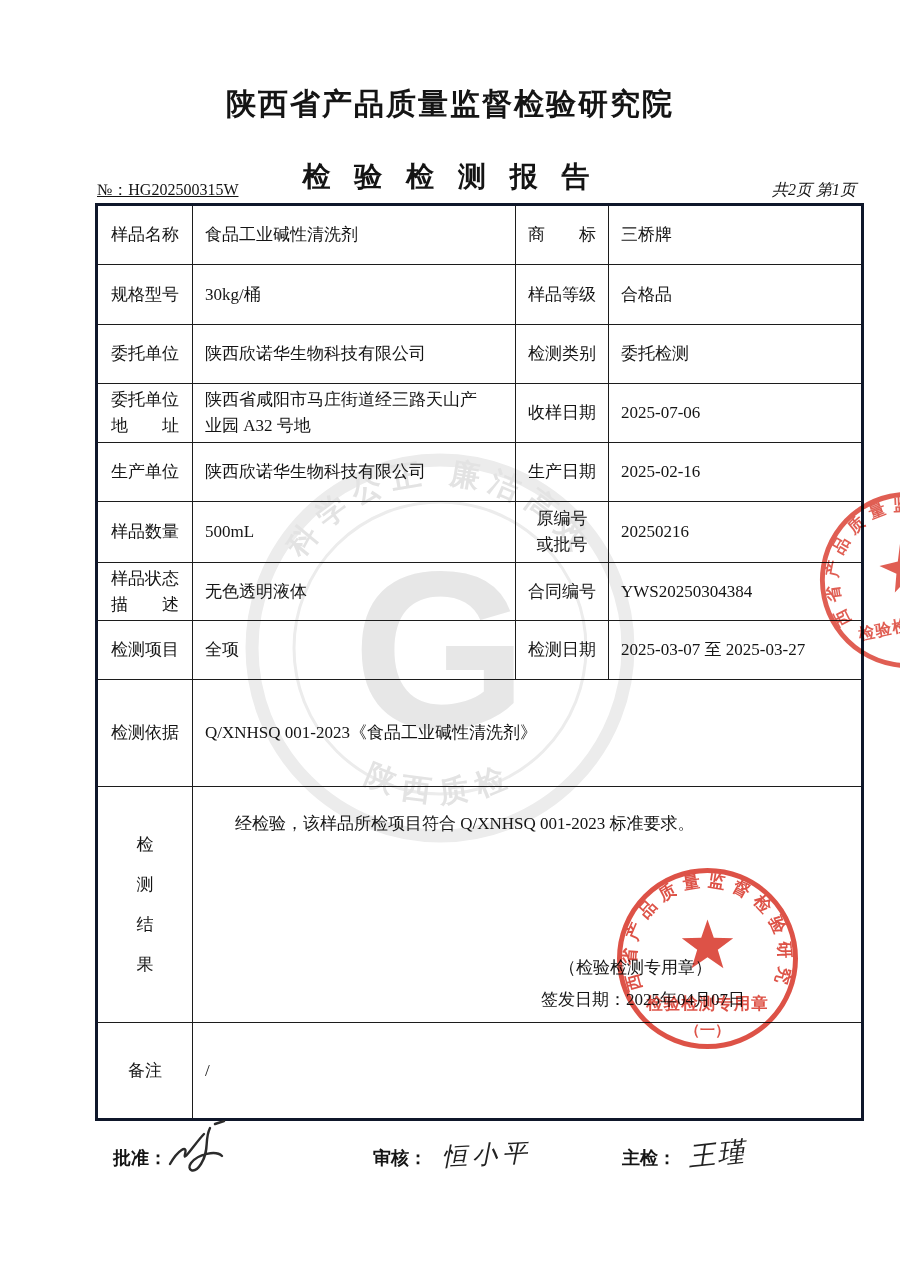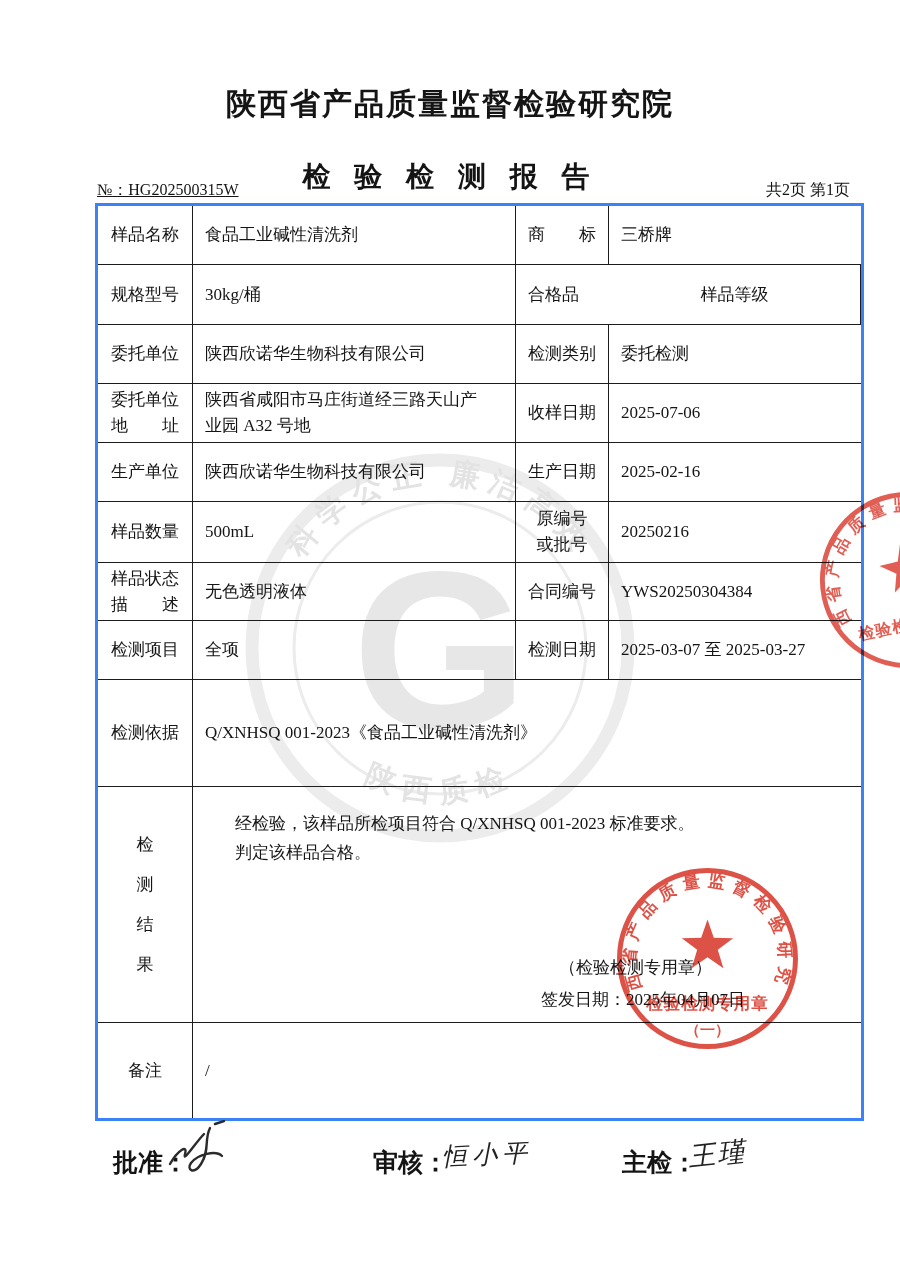--- a/index.html
+++ b/index.html
@@ -14,46 +14,46 @@
     font-family:"Liberation Sans","DejaVu Sans",sans-serif;
     font-weight:bold; font-size:30px; letter-spacing:2px;
   }
   .report-title{
     position:absolute; left:0; top:158px; width:100%; text-align:center;
     font-family:"Liberation Sans","DejaVu Sans",sans-serif;
     font-weight:bold; font-size:28px; letter-spacing:8px;
   }
   .meta-line{ position:absolute; left:95px; top:180px; width:763px; font-size:16px; }
   .report-no{ position:absolute; left:2px; top:0;text-decoration:underline; }
-  .page-info{ position:absolute; right:8px; top:0; }
+  .page-info{ position:absolute; right:2px; top:0;font-style:italic; }
   
   .rpt-table{
     position:absolute; left:95px; top:203px;
     display:grid;
     grid-template-columns:95px 323px 93px 252px;
     grid-template-rows:59px 60px 59px 59px 59px 61px 58px 59px 107px 236px 95px;
-    border:3px solid #3b82f6;
+    border:3px solid #0f172a;
     font-size:17px; line-height:26px;
   }
   .c{ border-right:1px solid #1c1c1c; border-bottom:1px solid #1c1c1c;
       display:flex; align-items:center; box-sizing:border-box; }
   .lab{ justify-content:center; text-align:center; white-space:pre-line; }
   .val{ padding-left:12px; padding-right:6px; white-space:pre-line; }
   .last-col{ border-right:none; }
   .last-row{ border-bottom:none; }
   .span3{ grid-column:2 / 5; }
   .result-cell{ position:relative; display:block; padding:22px 16px 0 42px;
                 line-height:29px; }
   .result-label{ line-height:40px; }
   .stamp-note{ position:absolute; left:366px; top:166px; white-space:nowrap; }
   .issue-date{ position:absolute; left:348px; top:198px; white-space:nowrap; }
   
   .sig-label{
     position:absolute; font-family:"Liberation Sans","DejaVu Sans",sans-serif;
-    font-weight:bold; font-size:25px;
+    font-weight:bold; font-size:18px;
   }
   .hand-name{
     position:absolute; font-size:25px; font-style:italic; letter-spacing:5px;
     color:#222; white-space:nowrap;
   }
   .hand-rot-a{ transform:rotate(-3deg); }
   .hand-rot-b{ transform:rotate(-6deg); letter-spacing:2px; font-size:27px; }
   .sig-svg{ position:absolute; left:158px; top:1120px; }
   
   .watermark-svg{ position:absolute; left:235px; top:443px; pointer-events:none; }
@@ -91,22 +91,22 @@
 
   <div class="rpt-table">
 
     <div class="c lab">样品名称</div>
     <div class="c val">食品工业碱性清洗剂</div>
     <div class="c lab">商　　标</div>
     <div class="c val last-col">三桥牌</div>
 
     <div class="c lab">规格型号</div>
     <div class="c val">30kg/桶</div>
+    <div class="c lab">样品等级</div>
     <div class="c val last-col">合格品</div>
-    <div class="c lab">样品等级</div>
 
     <div class="c lab">委托单位</div>
     <div class="c val">陕西欣诺华生物科技有限公司</div>
     <div class="c lab">检测类别</div>
     <div class="c val last-col">委托检测</div>
 
     <div class="c lab">委托单位
 地　　址</div>
     <div class="c val">陕西省咸阳市马庄街道经三路天山产
 业园 A32 号地</div>
@@ -137,21 +137,20 @@
 
     <div class="c lab">检测依据</div>
     <div class="c val span3 last-col">Q/XNHSQ 001-2023《食品工业碱性清洗剂》</div>
 
     <div class="c lab result-label">检
 测
 结
 果</div>
     <div class="c span3 last-col result-cell">
       <div>经检验，该样品所检项目符合 Q/XNHSQ 001-2023 标准要求。</div>
-      <div>判定该样品合格。</div>
       <div class="stamp-note">（检验检测专用章）</div>
       <div class="issue-date">签发日期：2025年04月07日</div>
     </div>
 
     <div class="c lab last-row">备注</div>
     <div class="c val span3 last-col last-row">/</div>
   </div>
 
   <div class="sig-label" style="left:113px; top:1146px;">批准：</div>
   <svg class="sig-svg" width="95" height="66" viewBox="0 0 95 66">

